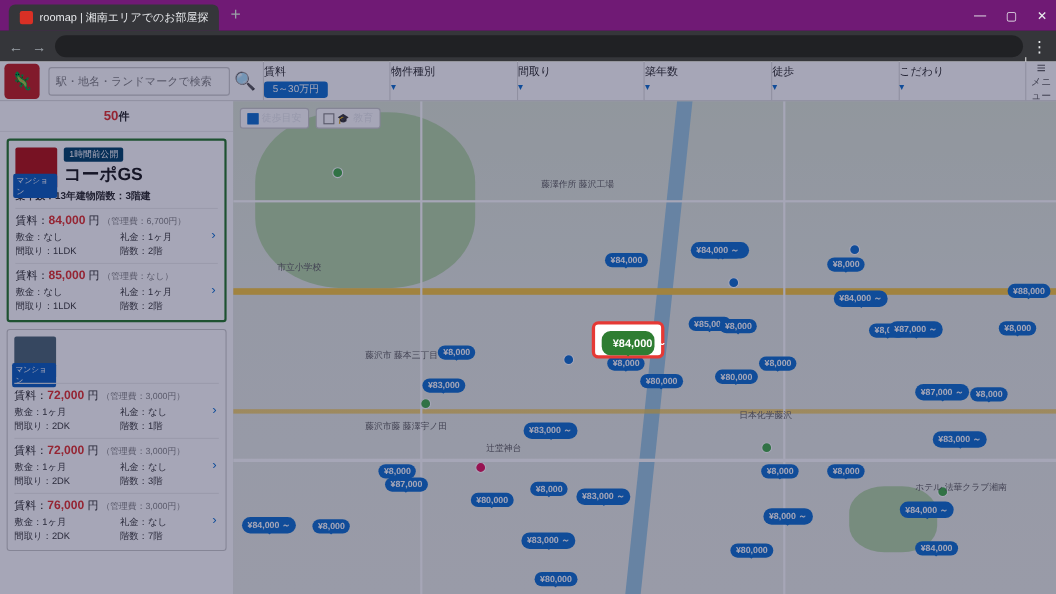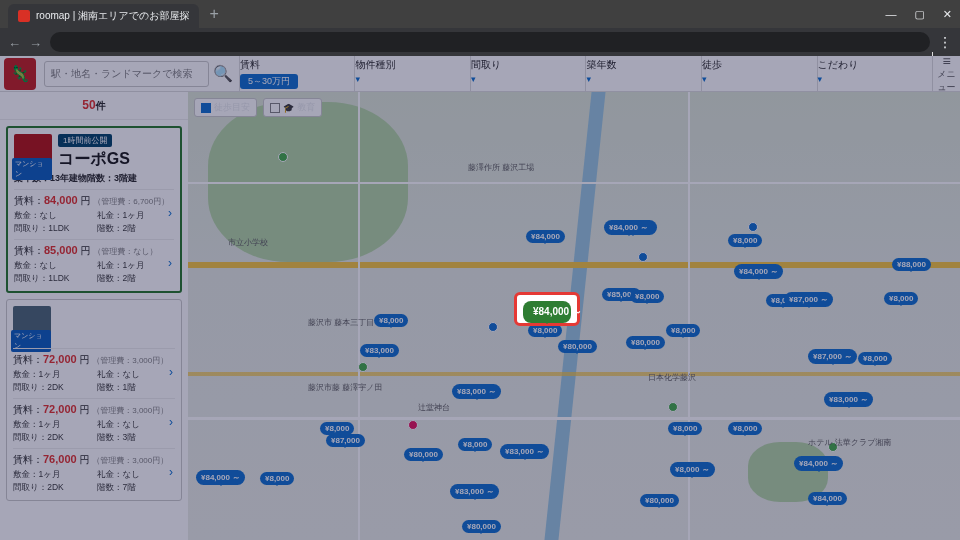--- a/index.html
+++ b/index.html
@@ -1,17 +1,17 @@
 <!DOCTYPE html>
 <html><head>
 <meta charset="utf-8">
 <style>
 *{margin:0;padding:0;box-sizing:border-box;font-family:"Hiragino Sans","Meiryo",sans-serif}
 body{background:#202124;color:#e8eaed;width:960px;height:540px;overflow:hidden;position:relative}
-.titlebar{height:28px;background:#404040;display:flex;align-items:center;padding:0 8px}
+.titlebar{height:28px;background:#701a75;display:flex;align-items:center;padding:0 8px}
 .tab{background:#35363a;height:24px;margin-top:4px;border-radius:6px 6px 0 0;display:flex;align-items:center;padding:0 10px;font-size:10px;color:#e8eaed;gap:6px;max-width:200px}
 .tab .fav{width:12px;height:12px;background:#d93025;border-radius:2px}
 .winbtns{margin-left:auto;display:flex;gap:18px;font-size:11px;color:#e8eaed}
 .winbtn{cursor:pointer}
 .urlbar{height:28px;background:#35363a;display:flex;align-items:center;padding:0 8px;gap:8px}
 .navarrow{color:#9aa0a6;font-size:13px;cursor:pointer}
 .omnibox{flex:1;height:20px;background:#202124;border-radius:12px}
 .kebab{color:#e8eaed;font-size:14px;cursor:pointer}
 .appwrap{position:relative;height:484px;background:#e8ebe8}
 .dim{position:absolute;inset:0;background:rgba(0,0,50,.35);pointer-events:none;z-index:50}
@@ -19,21 +19,21 @@
 .logo{width:32px;height:32px;margin:0 4px;background:#c62828;border-radius:4px;display:flex;align-items:center;justify-content:center;font-size:16px}
 .search{flex:0 0 165px;height:26px;border:1px solid #ccc;border-radius:3px;margin-left:4px;display:flex;align-items:center;padding:0 6px;font-size:10px;color:#888}
 .searchicon{margin-left:4px;font-size:16px;color:#555;cursor:pointer}
 .filters{flex:1;display:flex;margin-left:6px}
 .filter{flex:1;border-left:1px solid #ddd;text-align:left;font-size:10px;color:#333;padding:2px 0;cursor:pointer}
 .filter .val{color:#1976d2;font-size:9px;margin-top:2px}
 .filter.active .pill{background:#1976d2;color:#fff;border-radius:3px;padding:1px 8px;display:inline-block;font-size:9px;margin-top:2px}
 .menu{width:28px;text-align:center;font-size:9px;color:#666;cursor:pointer;border-left:1px solid #ddd;padding:2px 0}
 .menu .ham{font-size:14px;line-height:1}
 .content{display:flex;height:448px}
-.sidebar{width:188px;background:#fff;overflow-y:auto;font-size:10px;color:#333;position:relative}
+.sidebar{width:212px;background:#fff;overflow-y:auto;font-size:10px;color:#333;position:relative}
 .sidebar::-webkit-scrollbar{width:6px}
 .sidebar::-webkit-scrollbar-thumb{background:#bbb;border-radius:3px}
 .count{text-align:center;padding:6px;color:#e53935;font-size:12px;font-weight:bold;border-bottom:1px solid #eee}
 .card{border:1px solid #ccc;margin:6px;border-radius:3px;padding:6px;position:relative}
 .card.hl{border:2px solid #2e7d32}
 .cardhead{display:flex;gap:6px}
 .thumb{width:38px;height:38px;background:#b71c1c;border-radius:2px;position:relative}
 .thumb.blue{background:#546e7a}
 .badge{position:absolute;bottom:-8px;left:-2px;background:#1565c0;color:#fff;font-size:7px;padding:1px 3px;border-radius:2px}
 .newbadge{display:inline-block;background:#e53935;color:#fff;font-size:8px;padding:1px 5px;border-radius:2px;margin-bottom:2px}

